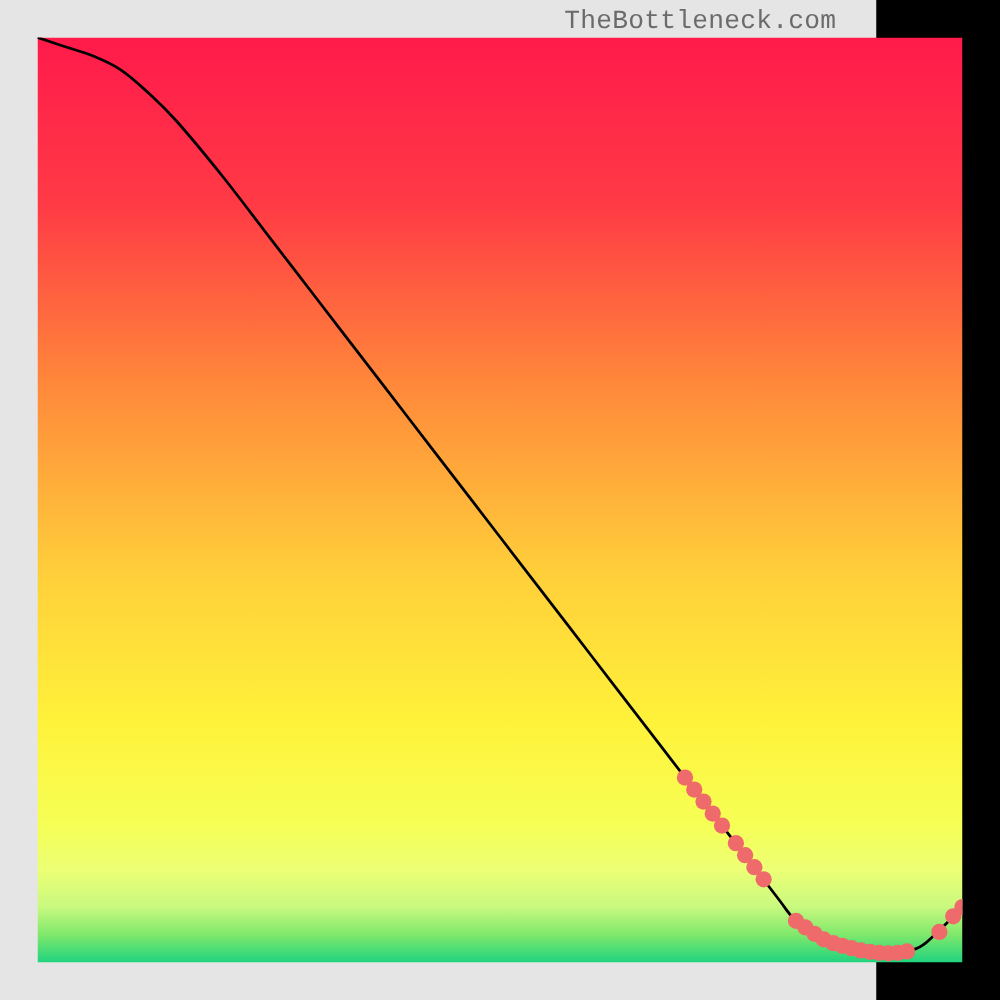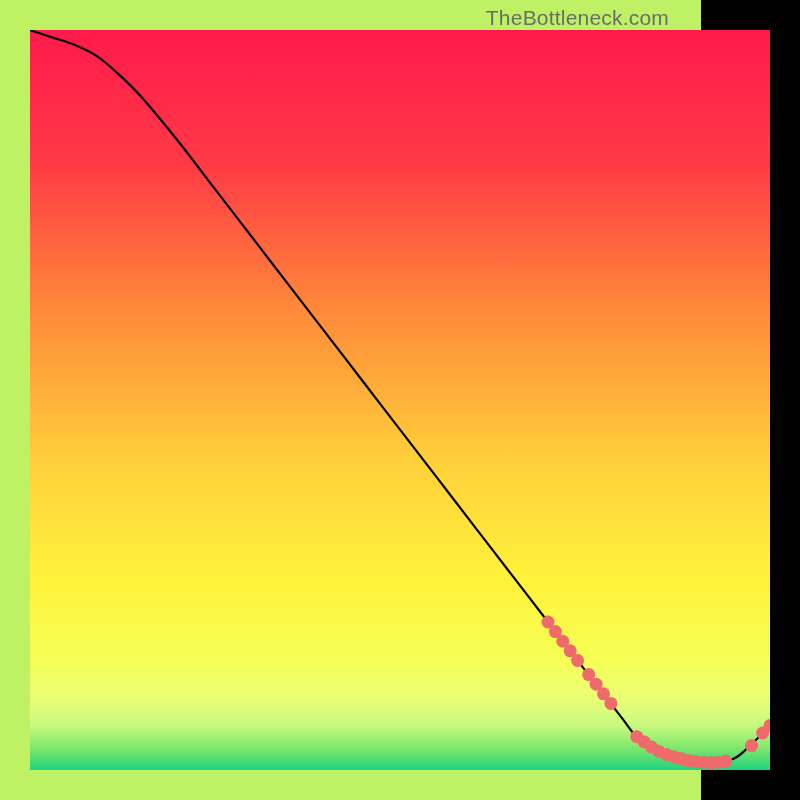--- a/index.html
+++ b/index.html
@@ -10,21 +10,22 @@
     background: #000;
     overflow: hidden;
     font-family: Arial, Helvetica, sans-serif;
   }
   .frame {
     position: absolute;
     left: 0;
     top: 0;
     width: 701px;
     height: 800px;
-    background: #bef264;
+    background: #e5e5e5;
+    font-family: Liberation Mono, monospace;
   }
   .plot {
     position: absolute;
     left: 30px;
     top: 30px;
     width: 740px;
     height: 740px;
   }
   .gradient-bg {
     position: absolute;

